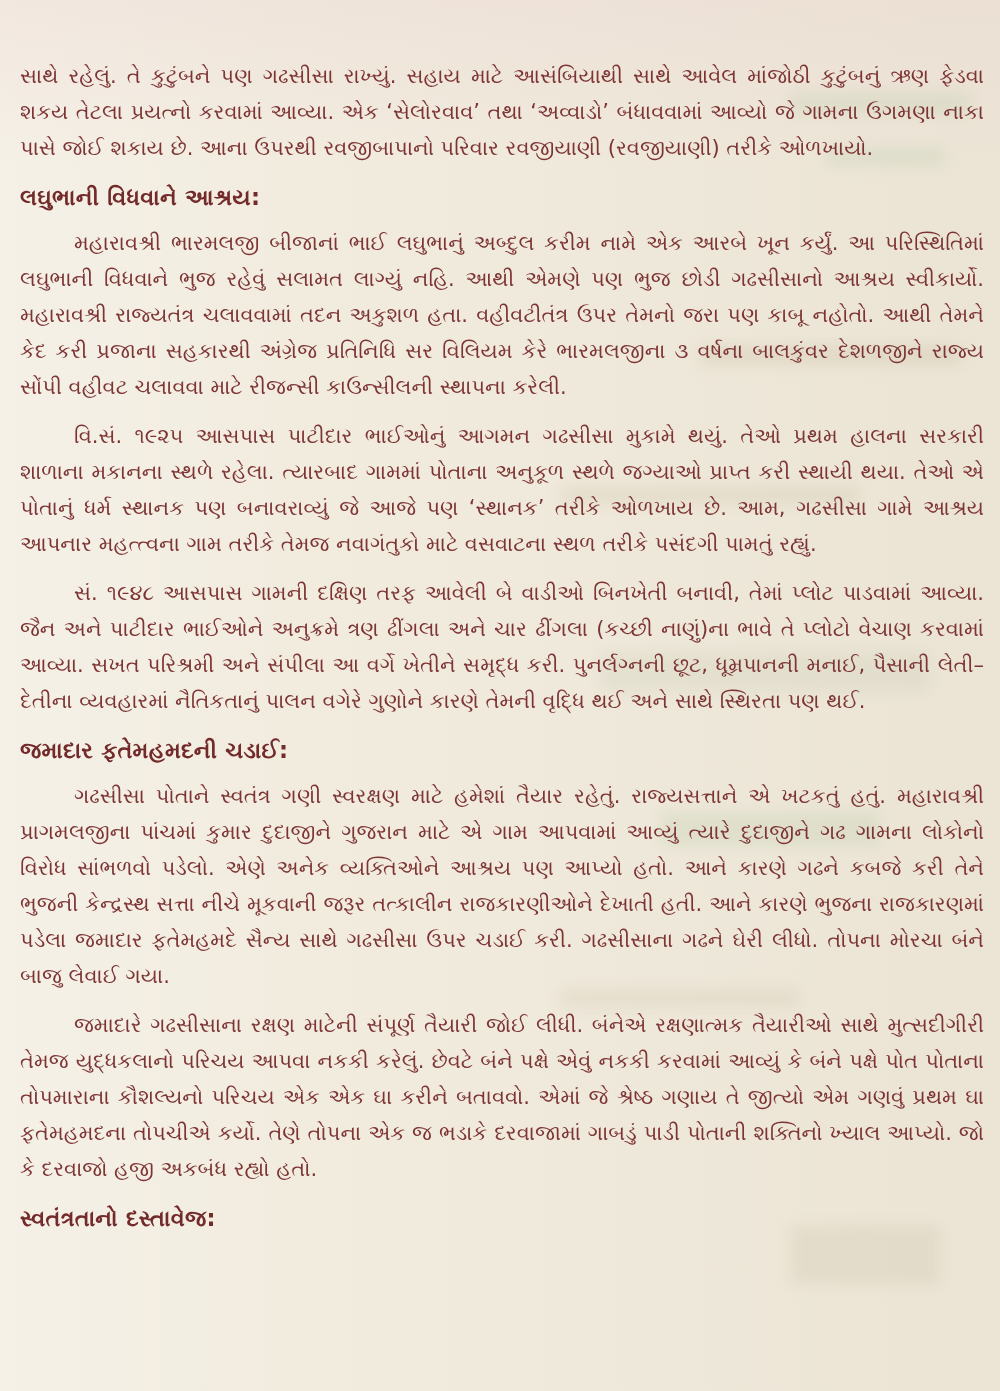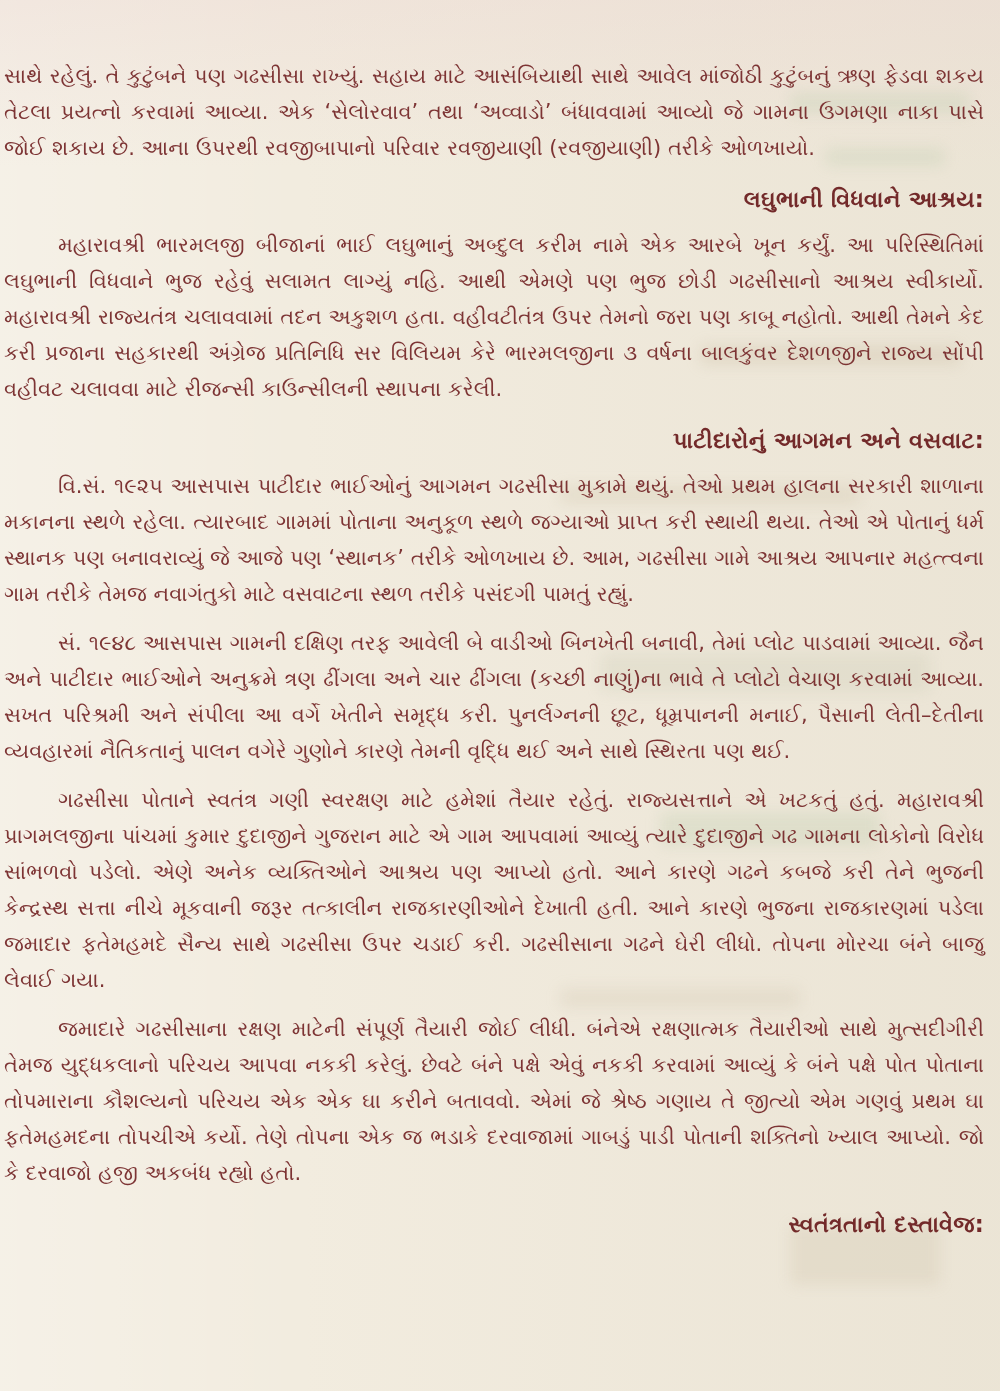--- a/index.html
+++ b/index.html
@@ -11,21 +11,21 @@
     height: 1391px;
     background: #f2ecdf;
     overflow: hidden;
     font-family: "DejaVu Sans", "Liberation Sans", sans-serif;
   }
   .page {
     position: relative;
     width: 1000px;
     height: 1391px;
     box-sizing: border-box;
-    padding: 58px 16px 10px 4px;
+    padding: 58px 16px 10px 20px;
     
     background:
       linear-gradient(180deg, rgba(236,214,210,0.35) 0%, rgba(236,214,210,0.0) 12%),
       linear-gradient(90deg, rgba(255,255,255,0.25) 0%, rgba(255,255,255,0.0) 30%, rgba(205,195,170,0.18) 97%),
       #f2ecdf;
   }
   .doc {
     position: relative;
     z-index: 2;
     color: #7d3434;
@@ -34,25 +34,25 @@
     text-align: justify;
   }
   .para {
     margin: 0 0 13px 0;
     text-indent: 54px;
   }
   .para.no-indent {
     text-indent: 0;
   }
   .heading {
-    margin: 15px 0 10px 0;
+    margin: 9px 0 10px 0;
     font-size: 22.5px;
     font-weight: bold;
     color: #732a2a;
-    text-align: right;
+    text-align: left;
     letter-spacing: 0.2px;
   }
   
   .ghost {
     position: absolute;
     z-index: 1;
     background: rgba(173, 196, 158, 0.22);
     filter: blur(7px);
     border-radius: 6px;
     pointer-events: none;
@@ -81,28 +81,28 @@
   <div class="ghost g8"></div>
 
   <div class="doc">
 
     <p class="para no-indent">સાથે રહેલું. તે કુટુંબને પણ ગઢસીસા રાખ્યું. સહાય માટે આસંબિયાથી સાથે આવેલ માંજોઠી કુટુંબનું ઋણ ફેડવા શકય તેટલા પ્રયત્નો કરવામાં આવ્યા. એક ‘સેલોરવાવ’ તથા ‘અવ્વાડો’ બંધાવવામાં આવ્યો જે ગામના ઉગમણા નાકા પાસે જોઈ શકાય છે. આના ઉપરથી રવજીબાપાનો પરિવાર રવજીયાણી (રવજીયાણી) તરીકે ઓળખાયો.</p>
 
     <h2 class="heading">લઘુભાની વિધવાને આશ્રય:</h2>
 
     <p class="para">મહારાવશ્રી ભારમલજી બીજાનાં ભાઈ લઘુભાનું અબ્દુલ કરીમ નામે એક આરબે ખૂન કર્યું. આ પરિસ્થિતિમાં લઘુભાની વિધવાને ભુજ રહેવું સલામત લાગ્યું નહિ. આથી એમણે પણ ભુજ છોડી ગઢસીસાનો આશ્રય સ્વીકાર્યો. મહારાવશ્રી રાજ્યતંત્ર ચલાવવામાં તદન અકુશળ હતા. વહીવટીતંત્ર ઉપર તેમનો જરા પણ કાબૂ નહોતો. આથી તેમને કેદ કરી પ્રજાના સહકારથી અંગ્રેજ પ્રતિનિધિ સર વિલિયમ કેરે ભારમલજીના ૩ વર્ષના બાલકુંવર દેશળજીને રાજ્ય સોંપી વહીવટ ચલાવવા માટે રીજન્સી કાઉન્સીલની સ્થાપના કરેલી.</p>
 
-    <h2 class="heading">પાટીદારોનું આગમન અને વસવાટ:</h2>
 
     <p class="para">વિ.સં. ૧૯૨૫ આસપાસ પાટીદાર ભાઈઓનું આગમન ગઢસીસા મુકામે થયું. તેઓ પ્રથમ હાલના સરકારી શાળાના મકાનના સ્થળે રહેલા. ત્યારબાદ ગામમાં પોતાના અનુકૂળ સ્થળે જગ્યાઓ પ્રાપ્ત કરી સ્થાયી થયા. તેઓ એ પોતાનું ધર્મ સ્થાનક પણ બનાવરાવ્યું જે આજે પણ ‘સ્થાનક’ તરીકે ઓળખાય છે. આમ, ગઢસીસા ગામે આશ્રય આપનાર મહત્ત્વના ગામ તરીકે તેમજ નવાગંતુકો માટે વસવાટના સ્થળ તરીકે પસંદગી પામતું રહ્યું.</p>
 
     <p class="para">સં. ૧૯૪૮ આસપાસ ગામની દક્ષિણ તરફ આવેલી બે વાડીઓ બિનખેતી બનાવી, તેમાં પ્લોટ પાડવામાં આવ્યા. જૈન અને પાટીદાર ભાઈઓને અનુક્રમે ત્રણ ઢીંગલા અને ચાર ઢીંગલા (કચ્છી નાણું)ના ભાવે તે પ્લોટો વેચાણ કરવામાં આવ્યા. સખત પરિશ્રમી અને સંપીલા આ વર્ગે ખેતીને સમૃદ્ધ કરી. પુનર્લગ્નની છૂટ, ધૂમ્રપાનની મનાઈ, પૈસાની લેતી–દેતીના વ્યવહારમાં નૈતિકતાનું પાલન વગેરે ગુણોને કારણે તેમની વૃદ્ધિ થઈ અને સાથે સ્થિરતા પણ થઈ.</p>
 
 
 
+    <h2 class="heading">જમાદાર ફતેમહમદની ચડાઈ:</h2>
 
     <p class="para">ગઢસીસા પોતાને સ્વતંત્ર ગણી સ્વરક્ષણ માટે હમેશાં તૈયાર રહેતું. રાજ્યસત્તાને એ ખટકતું હતું. મહારાવશ્રી પ્રાગમલજીના પાંચમાં કુમાર દુદાજીને ગુજરાન માટે એ ગામ આપવામાં આવ્યું ત્યારે દુદાજીને ગઢ ગામના લોકોનો વિરોધ સાંભળવો પડેલો. એણે અનેક વ્યક્તિઓને આશ્રય પણ આપ્યો હતો. આને કારણે ગઢને કબજે કરી તેને ભુજની કેન્દ્રસ્થ સત્તા નીચે મૂકવાની જરૂર તત્કાલીન રાજકારણીઓને દેખાતી હતી. આને કારણે ભુજના રાજકારણમાં પડેલા જમાદાર ફતેમહમદે સૈન્ય સાથે ગઢસીસા ઉપર ચડાઈ કરી. ગઢસીસાના ગઢને ઘેરી લીધો. તોપના મોરચા બંને બાજુ લેવાઈ ગયા.</p>
 
     <p class="para">જમાદારે ગઢસીસાના રક્ષણ માટેની સંપૂર્ણ તૈયારી જોઈ લીધી. બંનેએ રક્ષણાત્મક તૈયારીઓ સાથે મુત્સદીગીરી તેમજ યુદ્ધકલાનો પરિચય આપવા નકકી કરેલું. છેવટે બંને પક્ષે એવું નકકી કરવામાં આવ્યું કે બંને પક્ષે પોત પોતાના તોપમારાના કૌશલ્યનો પરિચય એક એક ઘા કરીને બતાવવો. એમાં જે શ્રેષ્ઠ ગણાય તે જીત્યો એમ ગણવું પ્રથમ ઘા ફતેમહમદના તોપચીએ કર્યો. તેણે તોપના એક જ ભડાકે દરવાજામાં ગાબડું પાડી પોતાની શક્તિનો ખ્યાલ આપ્યો. જો કે  દરવાજો હજી અકબંધ રહ્યો હતો.</p>
 
     <h2 class="heading">સ્વતંત્રતાનો દસ્તાવેજ:</h2>
 
   </div>
 </div>
 

